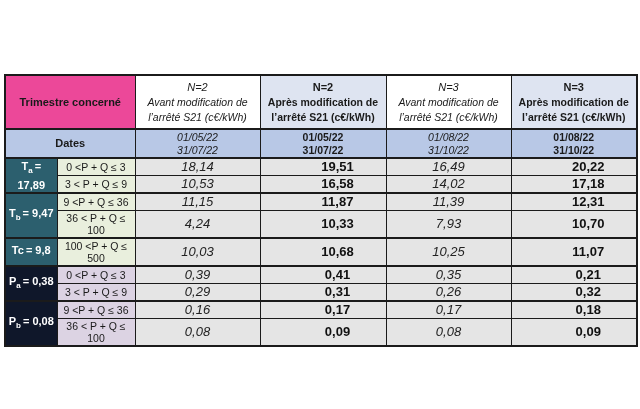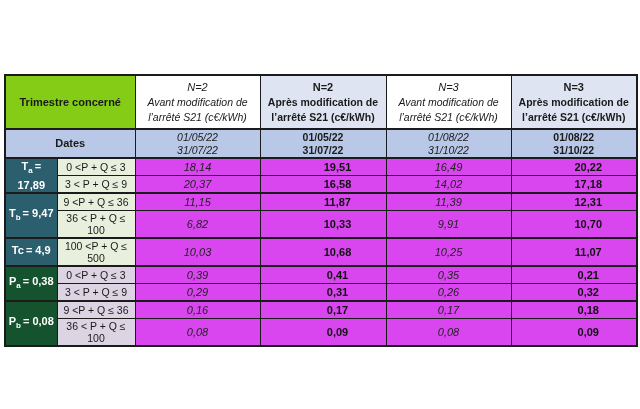--- a/index.html
+++ b/index.html
@@ -4,44 +4,44 @@
 <style>
   html,body{margin:0;padding:0;background:#ffffff;width:640px;height:409px;overflow:hidden;
     font-family:"Liberation Sans", sans-serif;-webkit-font-smoothing:antialiased;}
   .canvas{position:relative;width:640px;height:409px;background:#ffffff;}
   table.tariff{position:absolute;left:4px;top:74px;width:634px;border-collapse:collapse;
     table-layout:fixed;border:2px solid #1b1b1b;font-size:10.5px;color:#1a1a1a;}
   th,td{border:1px solid #1b1b1b;padding:0 3px;text-align:center;vertical-align:middle;
     overflow:hidden;}
   
   tr.h1 th{height:52px;line-height:15px;}
-  th.trim{background:#84cc16;font-weight:bold;font-size:11px;}
+  th.trim{background:#ec4899;font-weight:bold;font-size:11px;}
   th.havant{background:#ffffff;font-weight:normal;font-style:italic;}
   th.hapres{background:#dee4f1;font-weight:bold;}
   tr.h1{border-bottom:2px solid #1b1b1b;}
   .hn{font-size:11px;}
   
   tr.h2 th{height:27px;line-height:13px;background:#b8c8e6;}
   tr.h2{border-bottom:2px solid #1b1b1b;}
   th.dates{font-weight:bold;font-size:11px;}
   th.davant{font-weight:normal;font-style:italic;}
   th.dapres{font-weight:bold;}
   
   tr.single td{height:16px;line-height:14px;}
   tr.double td{height:26px;line-height:12px;margin-top:31px;}
   tr.gstart{border-top:2px solid #1b1b1b;}
   td.grp{font-weight:bold;color:#ffffff;font-size:11px;padding:0 2px;}
   td.grp sub{font-size:8px;}
   td.grp .eq{margin-left:2px;}
   td.teal{background:#2c5f6e;}
-  td.purple{background:#14532d;}
+  td.purple{background:#0f172a;}
   td.range{font-size:10.5px;}
   td.green{background:#e9efdd;}
   td.lav{background:#dcd3e3;}
-  td.val{background:#d946ef;font-size:11px;}
+  td.val{background:#e5e5e5;font-size:13px;}
   td.av{font-style:italic;font-weight:normal;color:#222222;}
   td.ap{font-weight:bold;color:#111111;padding-left:32px;}
 </style>
 </head>
 <body>
 
 <div class="canvas">
   <table class="tariff">
     <colgroup>
       <col style="width:52px">
@@ -99,42 +99,42 @@
       <tr class="single">
         <td class="grp teal" rowspan="2"><span>T</span><sub>a</sub><span class="eq">= 17,89</span></td>
         <td class="range green">0 &lt;P + Q ≤ 3</td>
         <td class="val av">18,14</td>
         <td class="val ap">19,51</td>
         <td class="val av">16,49</td>
         <td class="val ap">20,22</td>
       </tr>
       <tr class="single">
         <td class="range green">3 &lt; P + Q ≤ 9</td>
-        <td class="val av">20,37</td>
+        <td class="val av">10,53</td>
         <td class="val ap">16,58</td>
         <td class="val av">14,02</td>
         <td class="val ap">17,18</td>
       </tr>
       <tr class="single gstart">
         <td class="grp teal" rowspan="2"><span>T</span><sub>b</sub><span class="eq">= 9,47</span></td>
         <td class="range green">9 &lt;P + Q ≤ 36</td>
         <td class="val av">11,15</td>
         <td class="val ap">11,87</td>
         <td class="val av">11,39</td>
         <td class="val ap">12,31</td>
       </tr>
       <tr class="double">
         <td class="range green">36 &lt; P + Q ≤ 100</td>
-        <td class="val av">6,82</td>
+        <td class="val av">4,24</td>
         <td class="val ap">10,33</td>
-        <td class="val av">9,91</td>
+        <td class="val av">7,93</td>
         <td class="val ap">10,70</td>
       </tr>
       <tr class="double gstart">
-        <td class="grp teal"><span>Tc</span><sub></sub><span class="eq">= 4,9</span></td>
+        <td class="grp teal"><span>Tc</span><sub></sub><span class="eq">= 9,8</span></td>
         <td class="range green">100 &lt;P + Q ≤ 500</td>
         <td class="val av">10,03</td>
         <td class="val ap">10,68</td>
         <td class="val av">10,25</td>
         <td class="val ap">11,07</td>
       </tr>
       <tr class="single gstart">
         <td class="grp purple" rowspan="2"><span>P</span><sub>a</sub><span class="eq">= 0,38</span></td>
         <td class="range lav">0 &lt;P + Q ≤ 3</td>
         <td class="val av">0,39</td>

